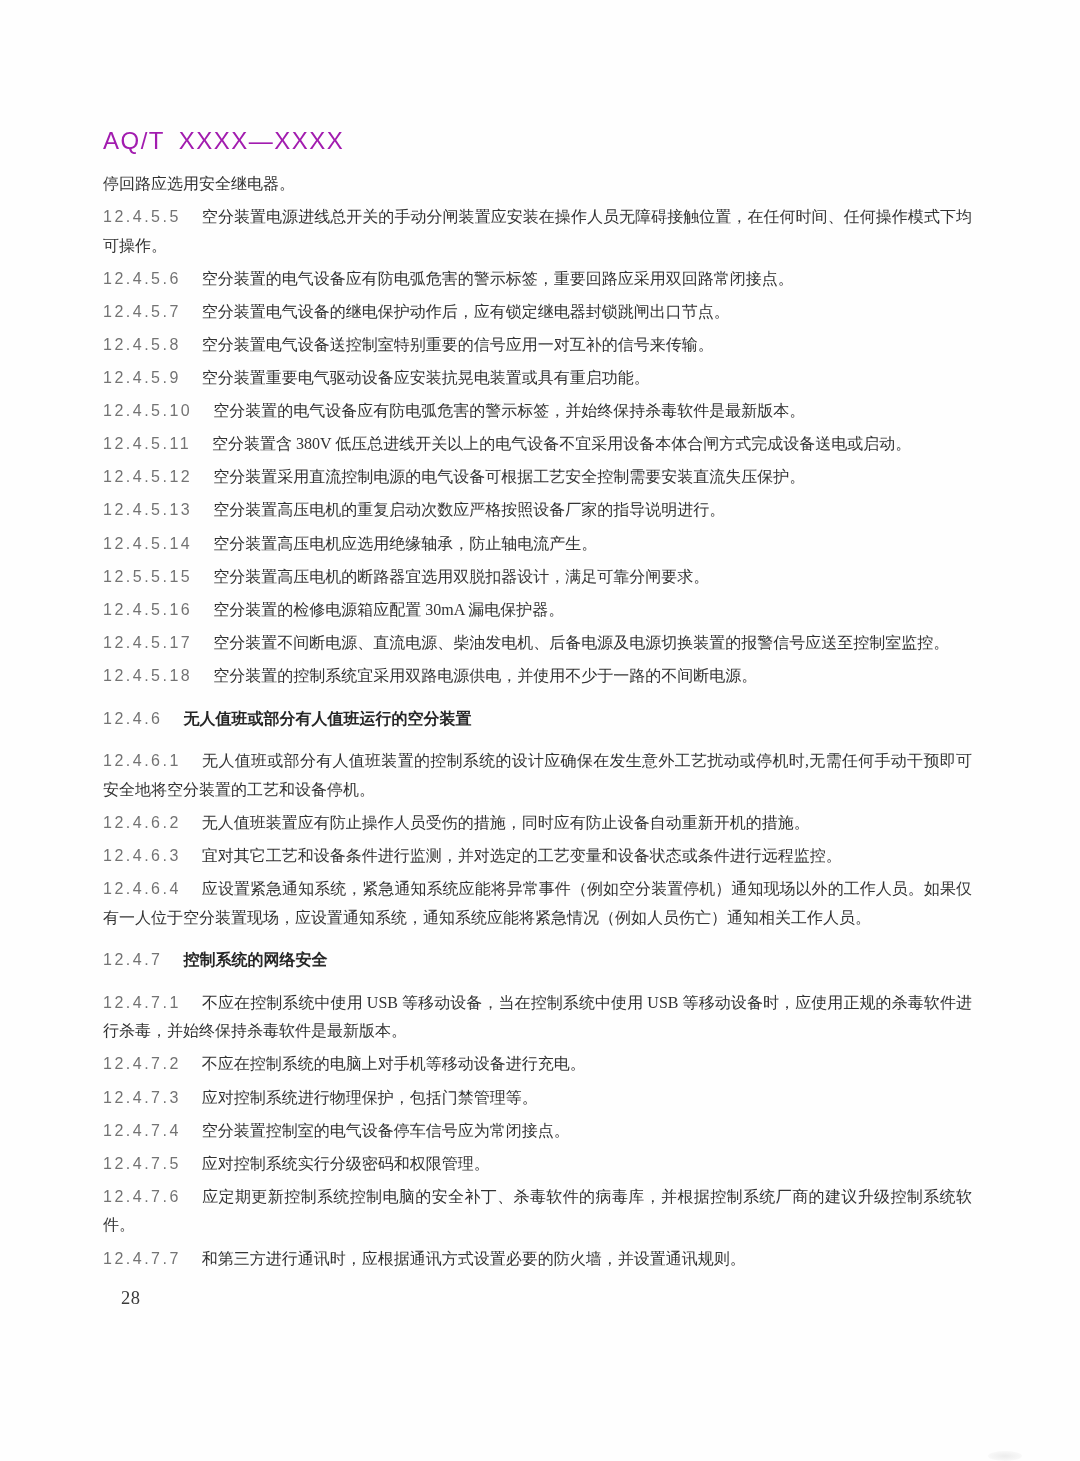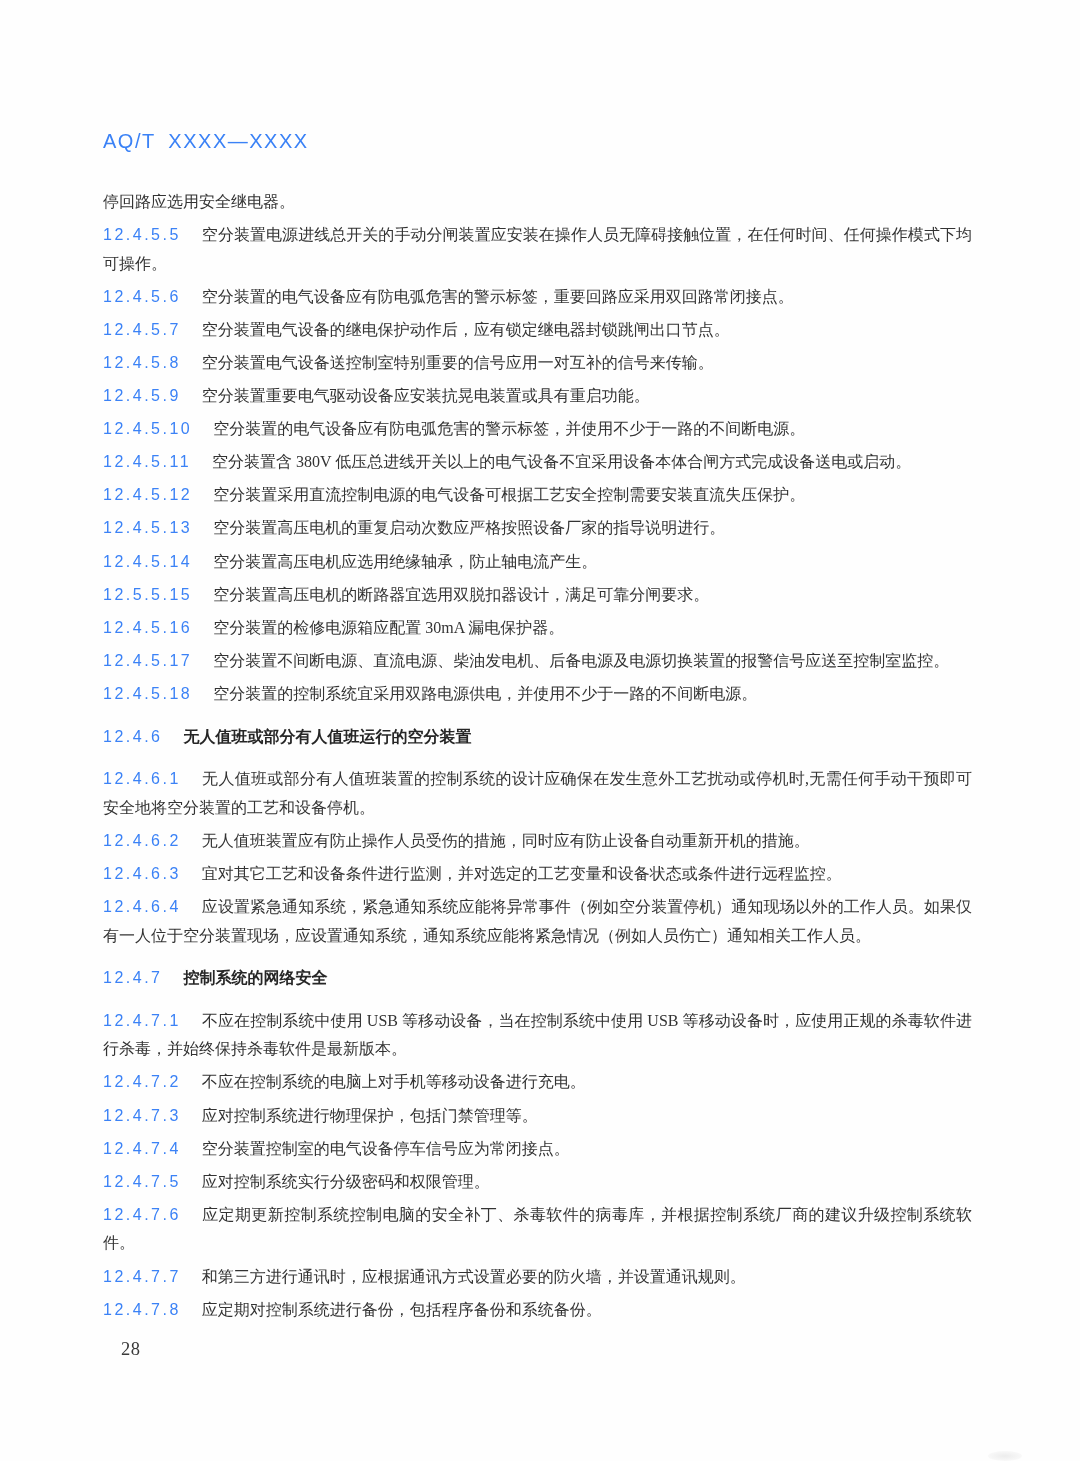--- a/index.html
+++ b/index.html
@@ -14,40 +14,40 @@
   }
   .page {
     box-sizing: border-box;
     width: 1080px;
     height: 1461px;
     padding: 130px 108px 0 103px;
     background: #fefefe;
   }
   .doc-header {
     font-family: "Liberation Sans", "DejaVu Sans", sans-serif;
-    font-size: 20px;
+    font-size: 24px;
     font-weight: normal;
     letter-spacing: 1.5px;
     word-spacing: 6px;
-    color: #3b82f6;
-    margin: 0 0 36px 0;
+    color: #a21caf;
+    margin: 0 0 18px 0;
     line-height: 22px;
   }
   .clause {
     margin: 0 0 4.5px 0;
     font-size: 16px;
     line-height: 28.6px;
     text-align: justify;
     color: #333333;
   }
   .clause-num {
     font-family: "Liberation Sans", "DejaVu Sans", sans-serif;
     letter-spacing: 2.5px;
     margin-right: 21px;
-    color: #3b82f6;
+    color: #737373;
     white-space: nowrap;
   }
   .heading {
     margin: 14px 0 14px 0;
   }
   .heading .clause-text {
     font-family: Liberation Sans, sans-serif;
     font-weight: bold;
     color: #262626;
   }
@@ -85,21 +85,21 @@
     <p class="clause"><span class="clause-num">12.4.5.5</span><span class="clause-text">空分装置电源进线总开关的手动分闸装置应安装在操作人员无障碍接触位置，在任何时间、任何操作模式下均可操作。</span></p>
 
     <p class="clause"><span class="clause-num">12.4.5.6</span><span class="clause-text">空分装置的电气设备应有防电弧危害的警示标签，重要回路应采用双回路常闭接点。</span></p>
 
     <p class="clause"><span class="clause-num">12.4.5.7</span><span class="clause-text">空分装置电气设备的继电保护动作后，应有锁定继电器封锁跳闸出口节点。</span></p>
 
     <p class="clause"><span class="clause-num">12.4.5.8</span><span class="clause-text">空分装置电气设备送控制室特别重要的信号应用一对互补的信号来传输。</span></p>
 
     <p class="clause"><span class="clause-num">12.4.5.9</span><span class="clause-text">空分装置重要电气驱动设备应安装抗晃电装置或具有重启功能。</span></p>
 
-    <p class="clause"><span class="clause-num">12.4.5.10</span><span class="clause-text">空分装置的电气设备应有防电弧危害的警示标签，并使用不少于一路的不间断电源。</span></p>
+    <p class="clause"><span class="clause-num">12.4.5.10</span><span class="clause-text">空分装置的电气设备应有防电弧危害的警示标签，并始终保持杀毒软件是最新版本。</span></p>
 
     <p class="clause"><span class="clause-num">12.4.5.11</span><span class="clause-text">空分装置含 380V 低压总进线开关以上的电气设备不宜采用设备本体合闸方式完成设备送电或启动。</span></p>
 
     <p class="clause"><span class="clause-num">12.4.5.12</span><span class="clause-text">空分装置采用直流控制电源的电气设备可根据工艺安全控制需要安装直流失压保护。</span></p>
 
     <p class="clause"><span class="clause-num">12.4.5.13</span><span class="clause-text">空分装置高压电机的重复启动次数应严格按照设备厂家的指导说明进行。</span></p>
 
     <p class="clause"><span class="clause-num">12.4.5.14</span><span class="clause-text">空分装置高压电机应选用绝缘轴承，防止轴电流产生。</span></p>
 
     <p class="clause"><span class="clause-num">12.5.5.15</span><span class="clause-text">空分装置高压电机的断路器宜选用双脱扣器设计，满足可靠分闸要求。</span></p>
@@ -129,21 +129,20 @@
     <p class="clause"><span class="clause-num">12.4.7.3</span><span class="clause-text">应对控制系统进行物理保护，包括门禁管理等。</span></p>
 
     <p class="clause"><span class="clause-num">12.4.7.4</span><span class="clause-text">空分装置控制室的电气设备停车信号应为常闭接点。</span></p>
 
     <p class="clause"><span class="clause-num">12.4.7.5</span><span class="clause-text">应对控制系统实行分级密码和权限管理。</span></p>
 
     <p class="clause"><span class="clause-num">12.4.7.6</span><span class="clause-text">应定期更新控制系统控制电脑的安全补丁、杀毒软件的病毒库，并根据控制系统厂商的建议升级控制系统软件。</span></p>
 
     <p class="clause"><span class="clause-num">12.4.7.7</span><span class="clause-text">和第三方进行通讯时，应根据通讯方式设置必要的防火墙，并设置通讯规则。</span></p>
 
-    <p class="clause"><span class="clause-num">12.4.7.8</span><span class="clause-text">应定期对控制系统进行备份，包括程序备份和系统备份。</span></p>
 
   </div>
 
   <div class="page-number">28</div>
 
 </div>
 
 <div class="scan-artifact"></div>
 
 </body></html>

